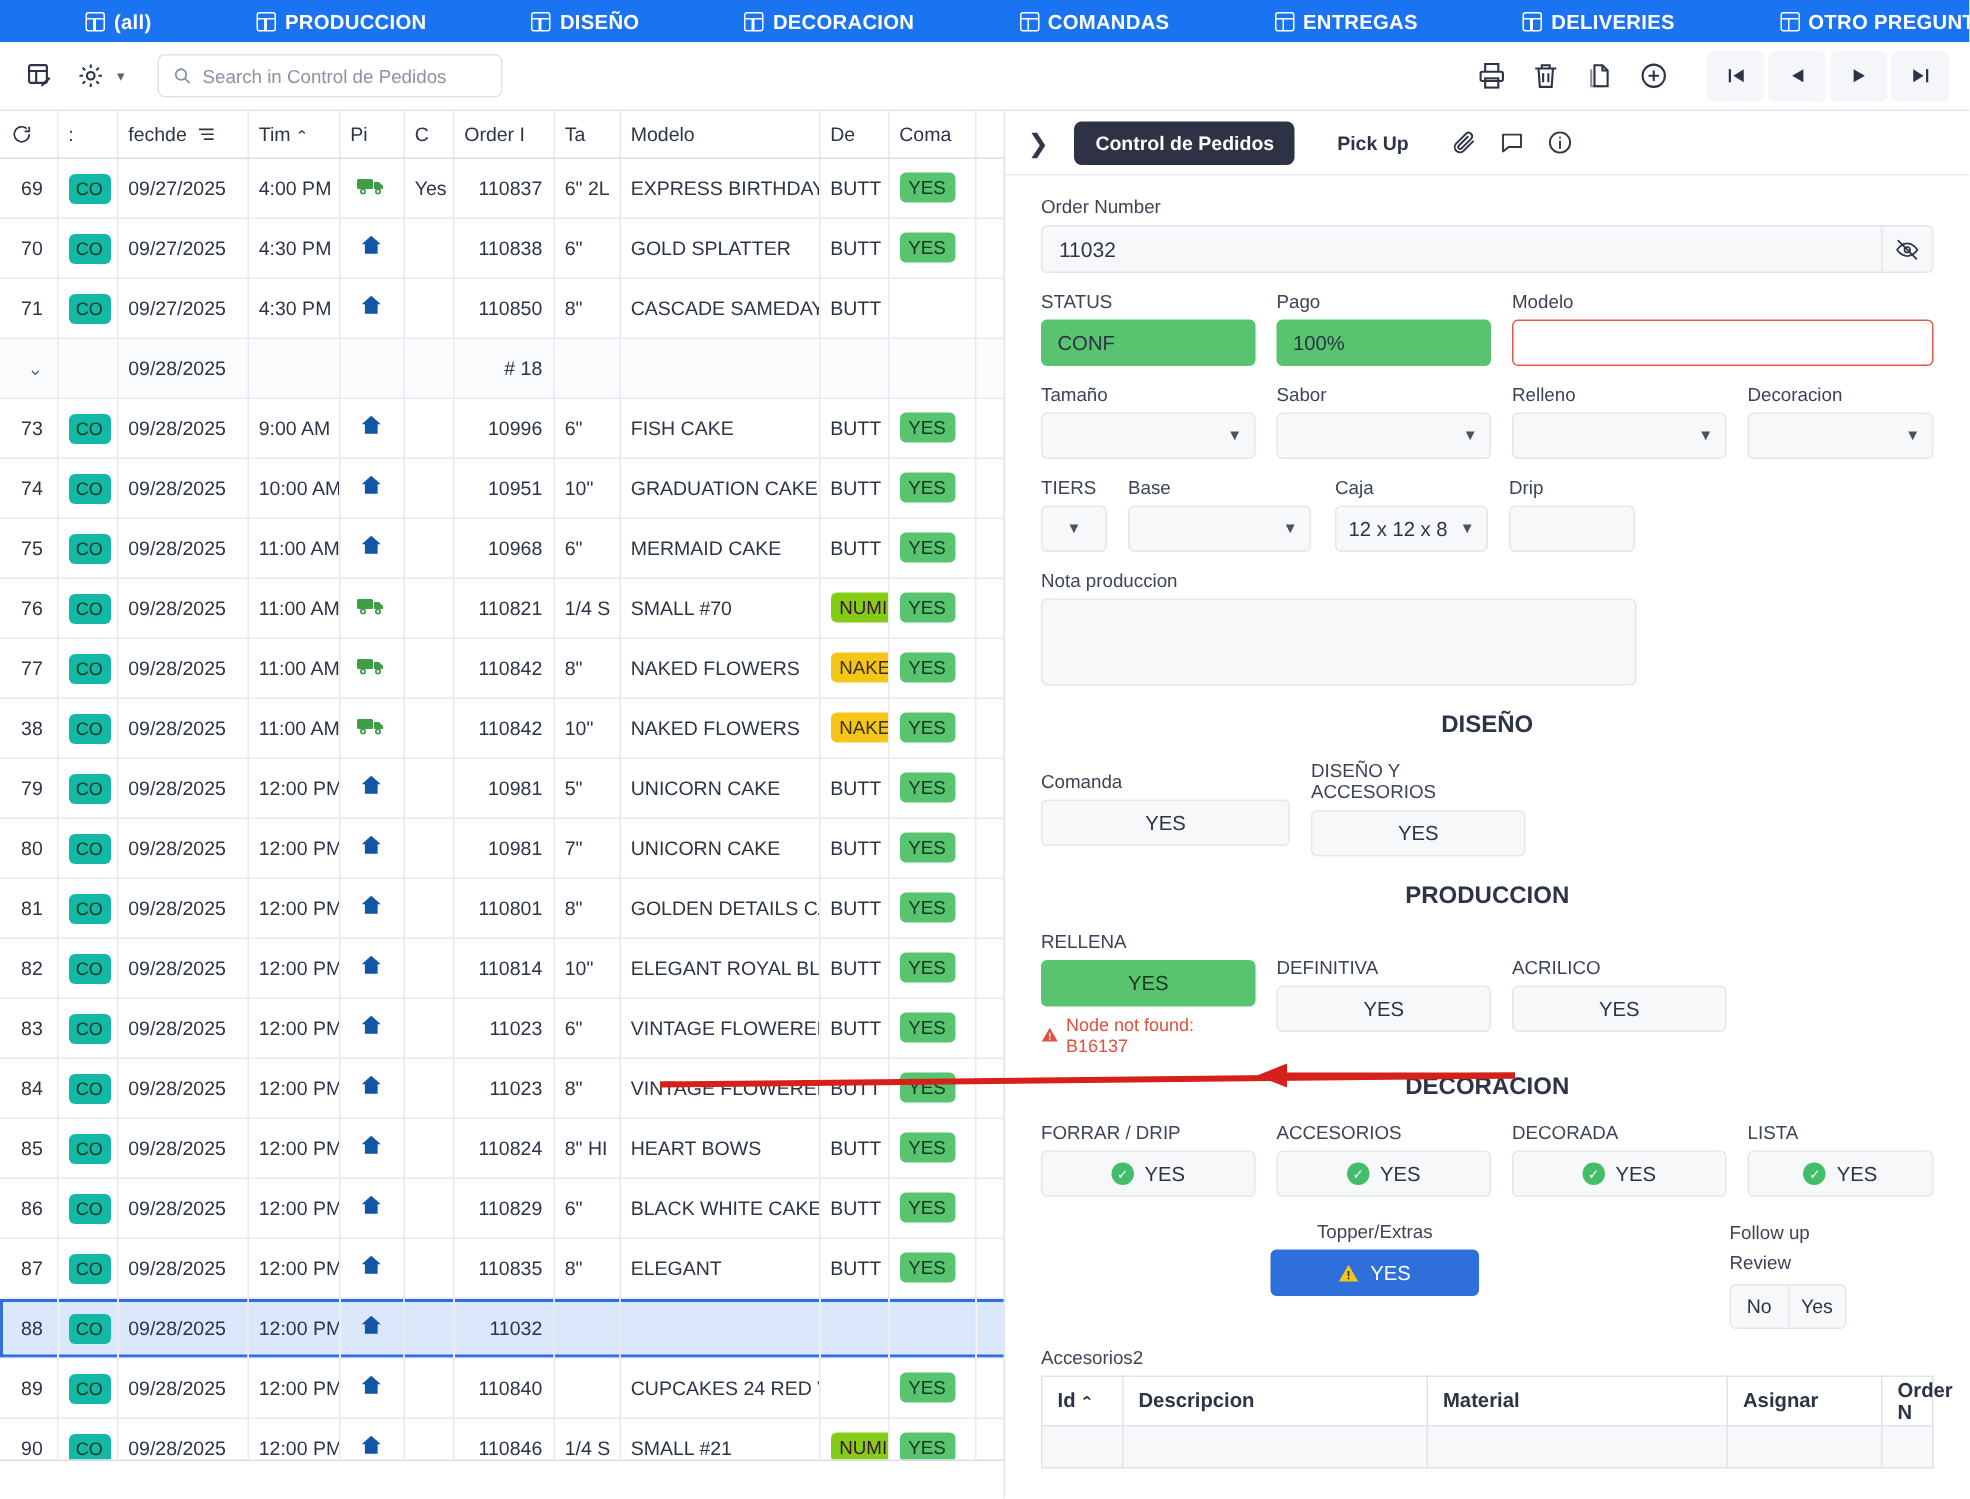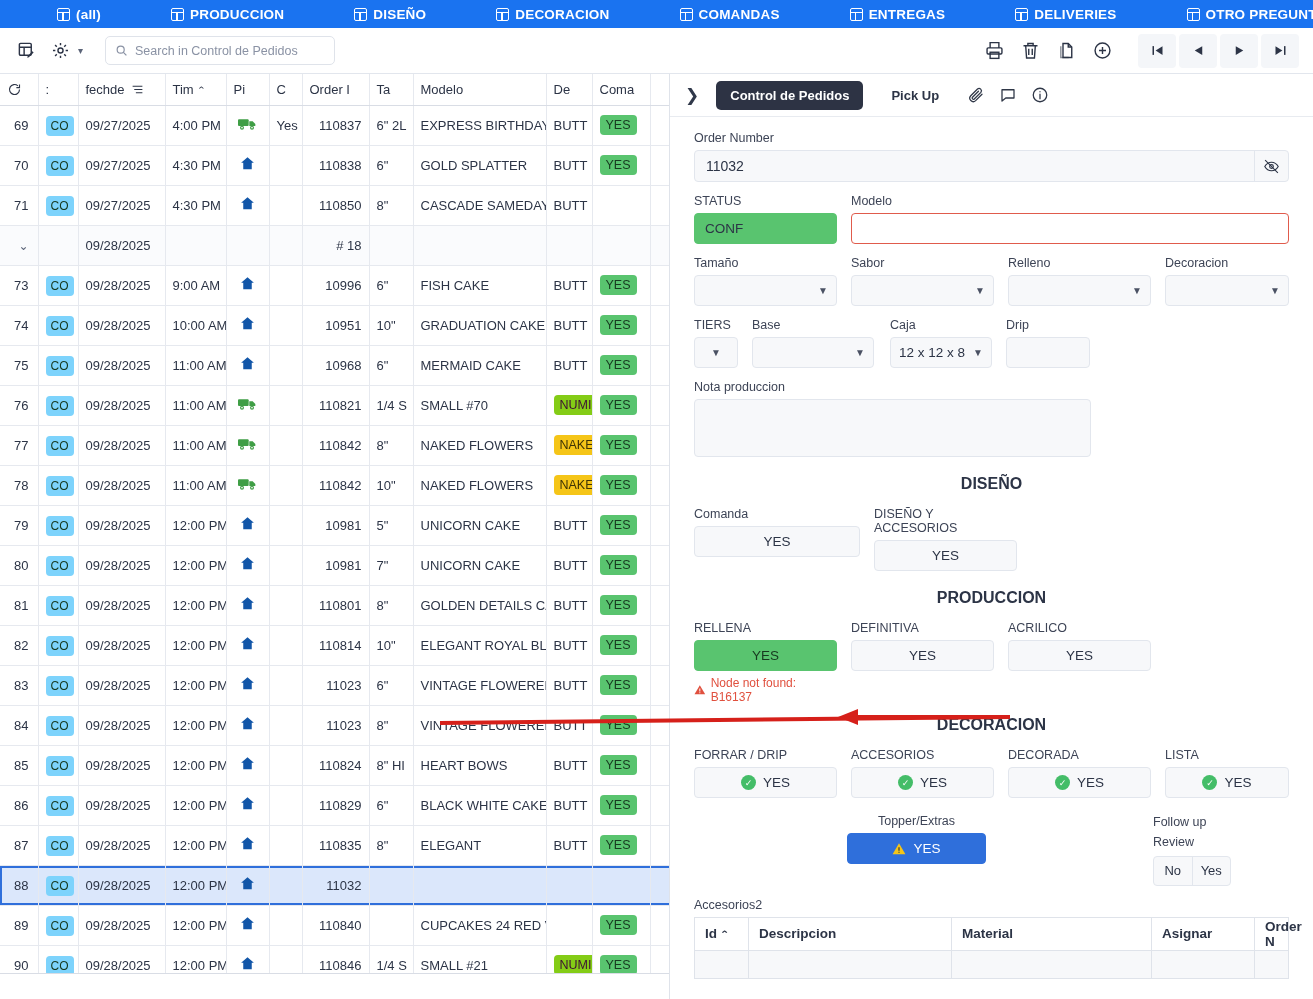--- a/index.html
+++ b/index.html
@@ -78,21 +78,21 @@
   .c-mod { width:133px; }
   .c-de { width:46px; }
   .c-coma { width:58px; }
   .c-tail { width:34px; }
   th.c-rn { text-align:center; padding-right:7px !important;}
   th.c-time,th.c-ord { text-align:left; }
   .chip { display:inline-block;padding:3px 6px;border-radius:4px;font-size:12.5px;line-height:1.15;}
   .chip-green { background:#59c46f; color:#17391f; }
   .chip-pink { background:#84cc16; color:#3d1134; }
   .chip-yellow { background:#f5c518; color:#3d3305; }
-  .chip-co { background:#7dd3fc;color:#17391f;padding:3px 5px;border-radius:4px;font-size:12px;}
+  .chip-co { background:#14b8a6;color:#17391f;padding:3px 5px;border-radius:4px;font-size:12px;}
   tr.grp td { background:#fafbfd; color:#2c3446; }
   tr.sel td { background:#dbe7fb; }
   tr.sel td:first-child { box-shadow: inset 0 2px 0 #2f6fdb, inset 0 -2px 0 #2f6fdb, inset 2px 0 0 #2f6fdb; }
   tr.sel td:last-child { box-shadow: inset 0 2px 0 #2f6fdb, inset 0 -2px 0 #2f6fdb; }
   tr.sel td { box-shadow: inset 0 2px 0 #2f6fdb, inset 0 -2px 0 #2f6fdb; }
   .sorth { display:inline-block; transform:scaleY(.8); font-size:11px; margin-left:3px;}
   .grid-footer { position:absolute; left:0; right:0; bottom:0; height:26px; background:#fff; border-top:1px solid #d9dde5;}
   
   .dp-head { height:43px; display:flex; align-items:center; gap:14px; padding:0 12px; border-bottom:1px solid #e8ebf0;}
   .chev-right { color:#30384a; font-size:17px; cursor:pointer; padding:0 3px;}
@@ -101,21 +101,21 @@
   .dtab.idle { color:#2c3446; }
   .dp-ic { color:#2f3747; display:flex;align-items:center;cursor:pointer;}
   .dp-body { padding:14px 24px 0 24px; }
   .fl { font-size:12.5px; color:#3d4456; margin-bottom:5px; display:block;}
   .fld {
     height:31px;border:1px solid #e2e6ed;background:#f7f8fa;border-radius:4px;
     display:flex;align-items:center;padding:0 10px;font-size:13.5px;color:#2c3446;
   }
   .fld.green { background:#59c46f; border-color:#59c46f; }
   .fld.redout { background:#fff; border:1.6px solid #e05b4c; }
-  .row { display:flex; gap:0; }
+  .row { display:flex; gap:0;align-items:center; }
   .sel-fld {
     height:31px;border:1px solid #e2e6ed;background:#f7f8fa;border-radius:4px;
     display:flex;align-items:center;justify-content:space-between;padding:0 8px;
     font-size:13.5px;color:#2c3446;
   }
   .sel-fld .cv { font-size:10px;color:#4a5163; }
   .order-wrap { display:flex; align-items:stretch; border:1px solid #e2e6ed; border-radius:4px; background:#f7f8fa; height:32px;}
   .order-wrap input{ flex:1; border:0; background:transparent; padding:0 11px; font-size:14px; color:#2c3446; outline:none; font-family:inherit;}
   .order-eye { width:34px;display:flex;align-items:center;justify-content:center;border-left:1px solid #e2e6ed;color:#2c3446;cursor:pointer;}
   .sect-title { text-align:center; font-size:16px; font-weight:bold; color:#2c3446; margin:18px 0 14px;}
@@ -451,21 +451,21 @@
               </svg></td>
             <td class="c-cu"></td>
             <td class="c-ord">110842</td>
             <td class="c-ta">8"</td>
             <td class="c-mod">NAKED FLOWERS</td>
             <td class="c-de"><span class="chip chip-yellow">NAKE</span></td>
             <td class="c-coma"><span class="chip chip-green">YES</span></td>
             <td class="c-tail"></td>
           </tr>
           <tr>
-            <td class="c-rn">78</td>
+            <td class="c-rn">38</td>
             <td class="c-st"><span class="chip-co">CO</span></td>
             <td class="c-fecha">09/28/2025</td>
             <td class="c-time">11:00 AM</td>
             <td class="c-pi"><svg width="20" height="16" viewBox="0 0 30 20" fill="#3f9e45">
                 <rect x="0" y="3" width="16" height="10" rx="1.5"></rect>
                 <path d="M17 6h5l4 4v3h-9z"></path>
                 <circle cx="6" cy="15.5" r="3" fill="#3f9e45"></circle>
                 <circle cx="21" cy="15.5" r="3" fill="#3f9e45"></circle>
                 <circle cx="6" cy="15.5" r="1.2" fill="#fff"></circle>
                 <circle cx="21" cy="15.5" r="1.2" fill="#fff"></circle>
@@ -711,20 +711,24 @@
                 <path d="M3 3l18 18"></path>
             </svg>
           </div>
         </div>
       </div>
 
       <div class="row" style="margin-bottom:12px">
         <div style="width:143px;margin-right:14px">
           <span class="fl">STATUS</span>
           <div class="fld green">CONF</div>
+        </div>
+        <div style="width:143px;margin-right:14px">
+          <span class="fl">Pago</span>
+          <div class="fld green">100%</div>
         </div>
         <div style="flex:1">
           <span class="fl">Modelo</span>
           <div class="fld redout"></div>
         </div>
       </div>
 
       <div class="row" style="margin-bottom:12px">
         <div style="width:143px;margin-right:14px">
           <span class="fl">Tamaño</span>

